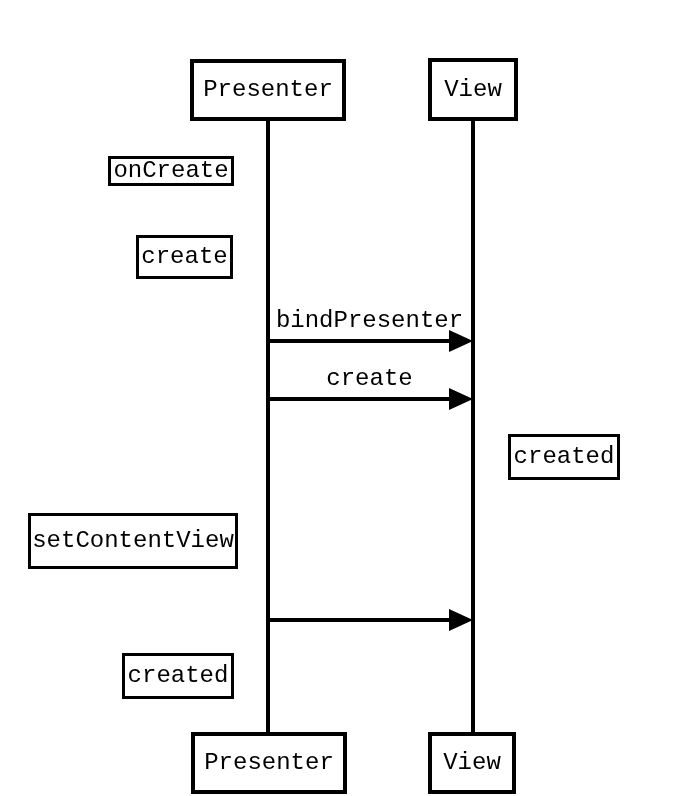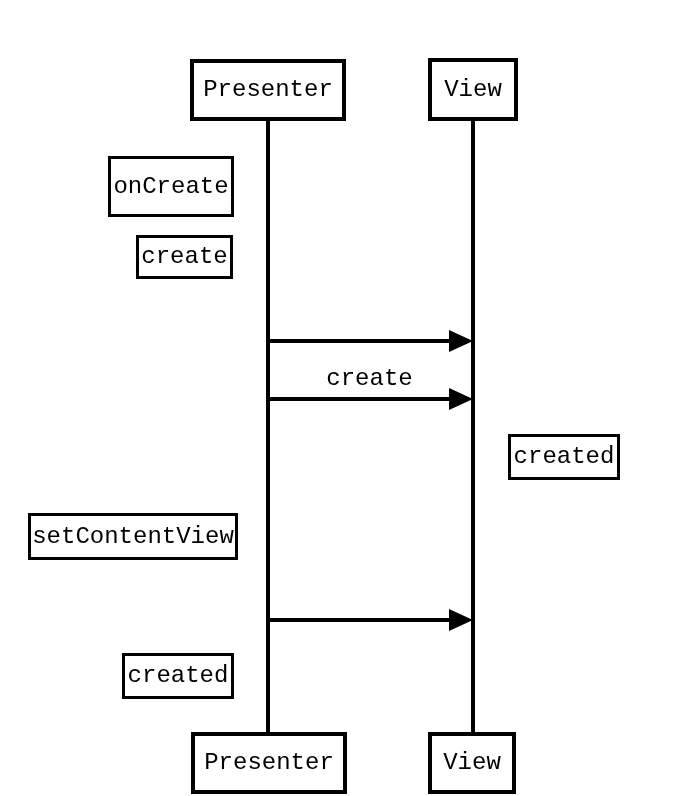--- a/index.html
+++ b/index.html
@@ -51,24 +51,24 @@
     font-size:24px;line-height:1;
     white-space:nowrap;
   }
 
   
   #top-presenter      {left:190px;top:39px; width:156px;height:62px;}
   #top-view           {left:428px;top:38px; width:90px; height:63px;}
   #bottom-presenter   {left:191px;top:712px;width:156px;height:62px;}
   #bottom-view        {left:428px;top:712px;width:88px; height:62px;}
 
-  #lbl-oncreate       {left:108px;top:136px;width:126px;height:61px;}
+  #lbl-oncreate       {left:108px;top:136px;width:126px;height:30px;}
   #lbl-create         {left:136px;top:215px;width:97px; height:44px;}
   #lbl-created-right  {left:508px;top:414px;width:112px;height:46px;}
-  #lbl-setcontentview {left:28px; top:493px;width:210px;height:47px;font-family:Liberation Mono, monospace;}
+  #lbl-setcontentview {left:28px; top:493px;width:210px;height:56px;font-family:Liberation Mono, monospace;}
   #lbl-created-left   {left:122px;top:633px;width:112px;height:46px;}
 
   #presenter-lifeline {left:266px;top:100px;height:614px;}
   #view-lifeline      {left:471px;top:100px;height:614px;}
 
   #msg1-line {left:266px;top:319px;width:183px;}
   #msg1-head {left:449px;top:310px;}
   #msg1-label{left:266px;top:289px;width:207px;}
 
   #msg2-line {left:266px;top:377px;width:183px;}
@@ -110,20 +110,21 @@
   <div class="box" id="lbl-created-right">
     <span>created</span>
   </div>
   <div class="box" id="lbl-setcontentview">
     <span>setContentView</span>
   </div>
   <div class="box" id="lbl-created-left">
     <span>created</span>
   </div>
 
+  <div class="msg-label" id="msg1-label">bindPresenter</div>
   <div class="msg-line" id="msg1-line"></div>
   <div class="arrowhead" id="msg1-head"></div>
 
   <div class="msg-label" id="msg2-label">create</div>
   <div class="msg-line" id="msg2-line"></div>
   <div class="arrowhead" id="msg2-head"></div>
 
   <div class="msg-line" id="msg3-line"></div>
   <div class="arrowhead" id="msg3-head"></div>
 

